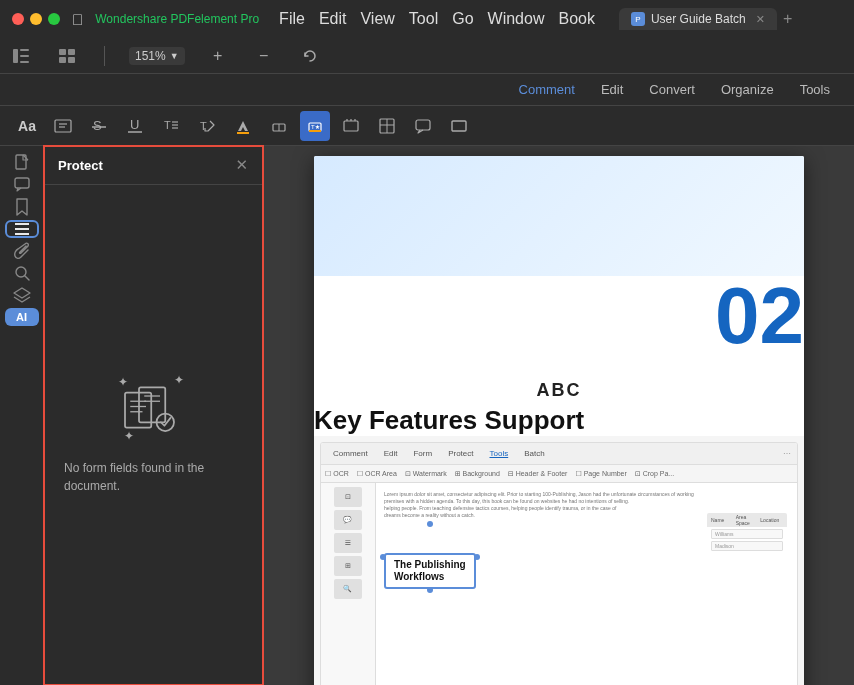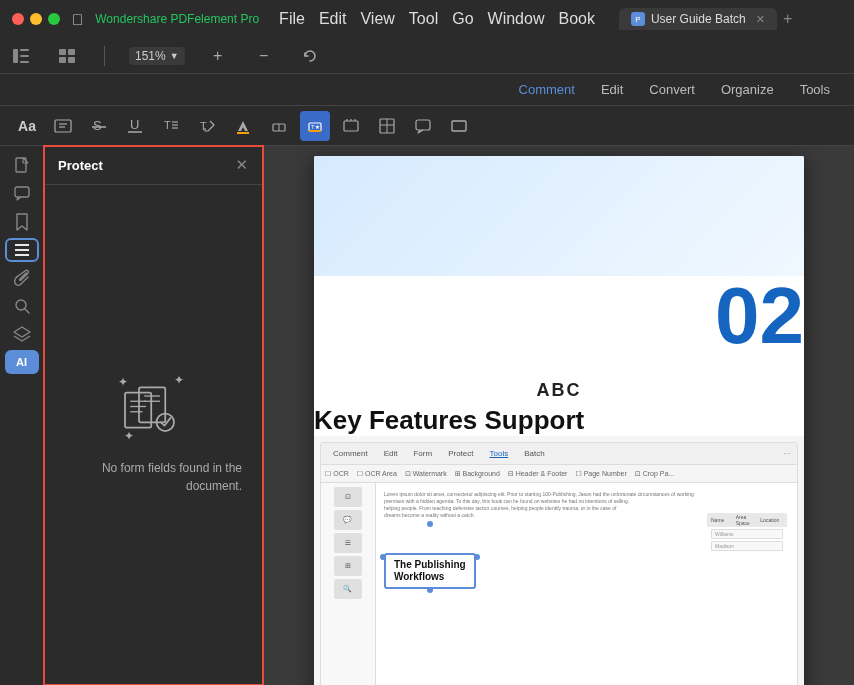--- a/index.html
+++ b/index.html
@@ -188,21 +188,21 @@
       width: 44px;
       background: #2b2b2b;
       display: flex;
       flex-direction: column;
       align-items: center;
       padding: 8px 0;
       gap: 4px;
       border-right: 1px solid #444;
     }
     .sidebar-icon {
-      width: 34px; height: 24px;
+      width: 34px; height: 18px;
       display: flex; align-items: center; justify-content: center;
       border-radius: 6px;
       cursor: pointer;
       color: #888;
       font-size: 15px;
     }
     .sidebar-icon.active {
       color: #fff;
       background: transparent;
       border: 2px solid #5b8dd9;
@@ -255,21 +255,21 @@
       display: flex; align-items: center; justify-content: center;
     }
     .empty-icon svg {
       width: 70px; height: 70px;
       stroke: #aaa;
       fill: none;
     }
     .empty-text {
       font-size: 12px;
       color: #aaa;
-      text-align: right;
+      text-align: left;
       line-height: 1.5;
     }
     .sparkle {
       position: absolute;
       font-size: 12px;
       color: #aaa;
     }
     .sparkle-tl { top: 0; left: 0; }
     .sparkle-tr { top: -2px; right: 4px; }
     .sparkle-bl { bottom: 2px; left: 6px; }

